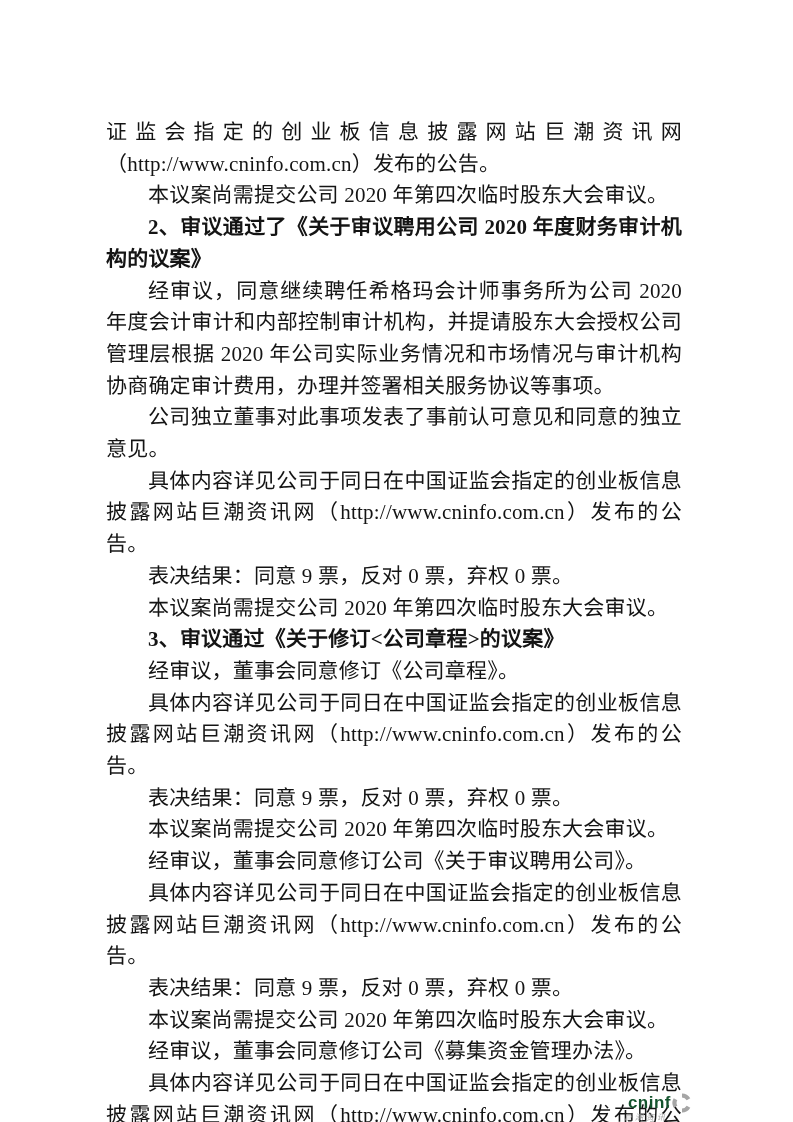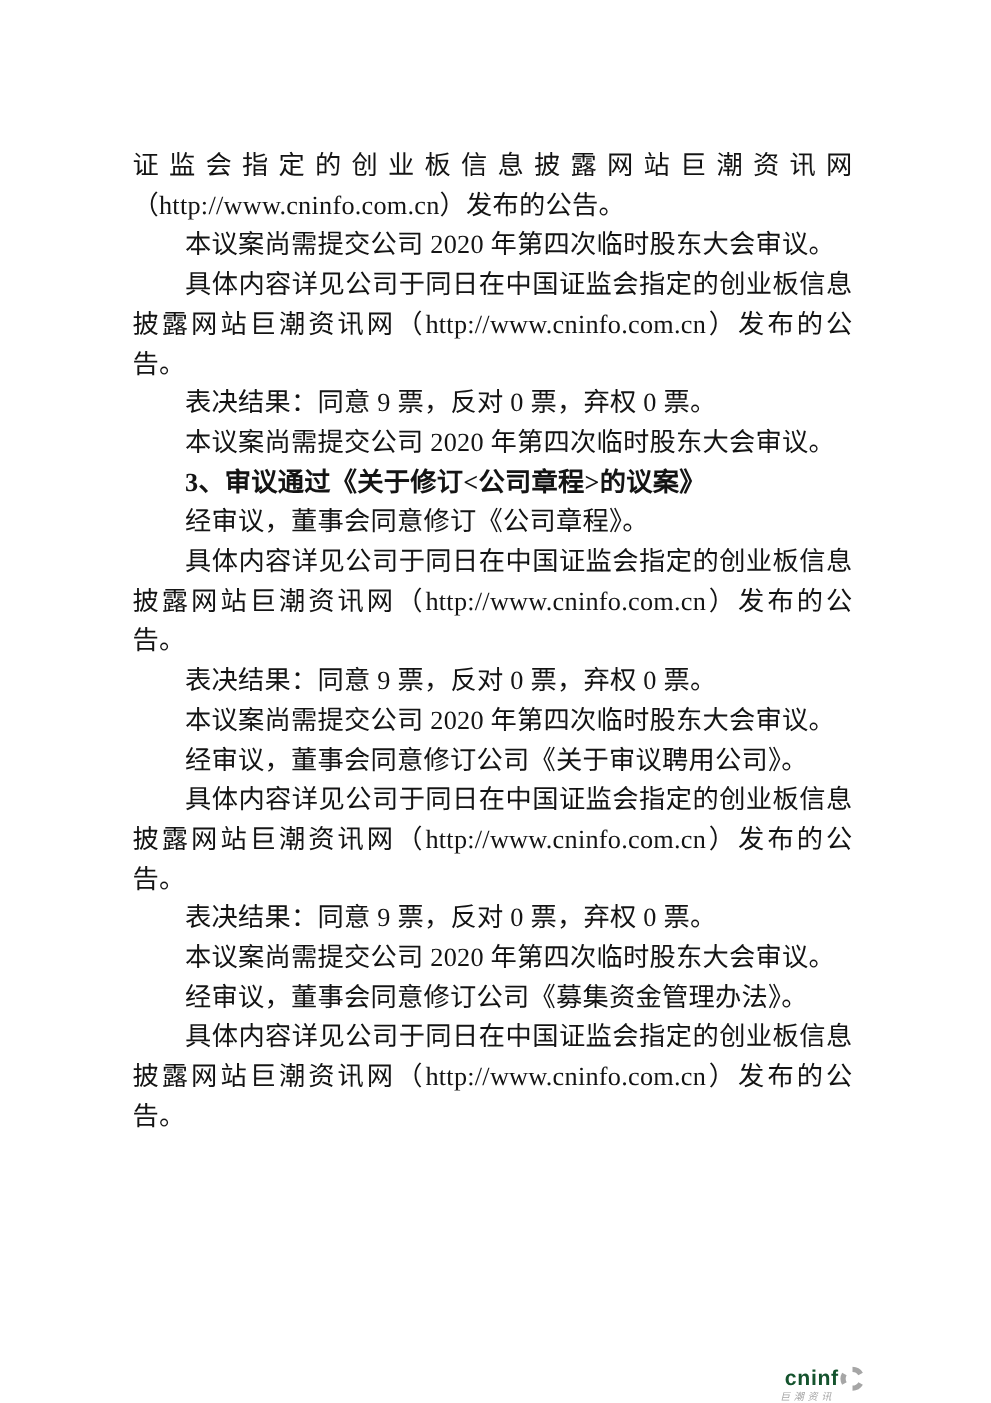--- a/index.html
+++ b/index.html
@@ -81,20 +81,23 @@
   }
 </style>
 </head>
 <body>
 
 <div class="page">
 
   <div class="doc-body">
     <p>证监会指定的创业板信息披露网站巨潮资讯网（http://www.cninfo.com.cn）发布的公告。</p>
     <p class="p-indent">本议案尚需提交公司 2020 年第四次临时股东大会审议。</p>
+    <p class="p-heading">2、审议通过了《关于审议聘用公司 2020 年度财务审计机构的议案》</p>
+    <p class="p-indent">经审议，同意继续聘任希格玛会计师事务所为公司 2020 年度会计审计和内部控制审计机构，并提请股东大会授权公司管理层根据 2020 年公司实际业务情况和市场情况与审计机构协商确定审计费用，办理并签署相关服务协议等事项。</p>
+    <p class="p-indent">公司独立董事对此事项发表了事前认可意见和同意的独立意见。</p>
     <p class="p-indent">具体内容详见公司于同日在中国证监会指定的创业板信息披露网站巨潮资讯网（http://www.cninfo.com.cn）发布的公告。</p>
     <p class="p-indent">表决结果：同意 9 票，反对 0 票，弃权 0 票。</p>
     <p class="p-indent">本议案尚需提交公司 2020 年第四次临时股东大会审议。</p>
     <p class="p-heading">3、审议通过《关于修订&lt;公司章程&gt;的议案》</p>
     <p class="p-indent">经审议，董事会同意修订《公司章程》。</p>
     <p class="p-indent">具体内容详见公司于同日在中国证监会指定的创业板信息披露网站巨潮资讯网（http://www.cninfo.com.cn）发布的公告。</p>
     <p class="p-indent">表决结果：同意 9 票，反对 0 票，弃权 0 票。</p>
     <p class="p-indent">本议案尚需提交公司 2020 年第四次临时股东大会审议。</p>
     <p class="p-indent">经审议，董事会同意修订公司《关于审议聘用公司》。</p>
     <p class="p-indent">具体内容详见公司于同日在中国证监会指定的创业板信息披露网站巨潮资讯网（http://www.cninfo.com.cn）发布的公告。</p>

